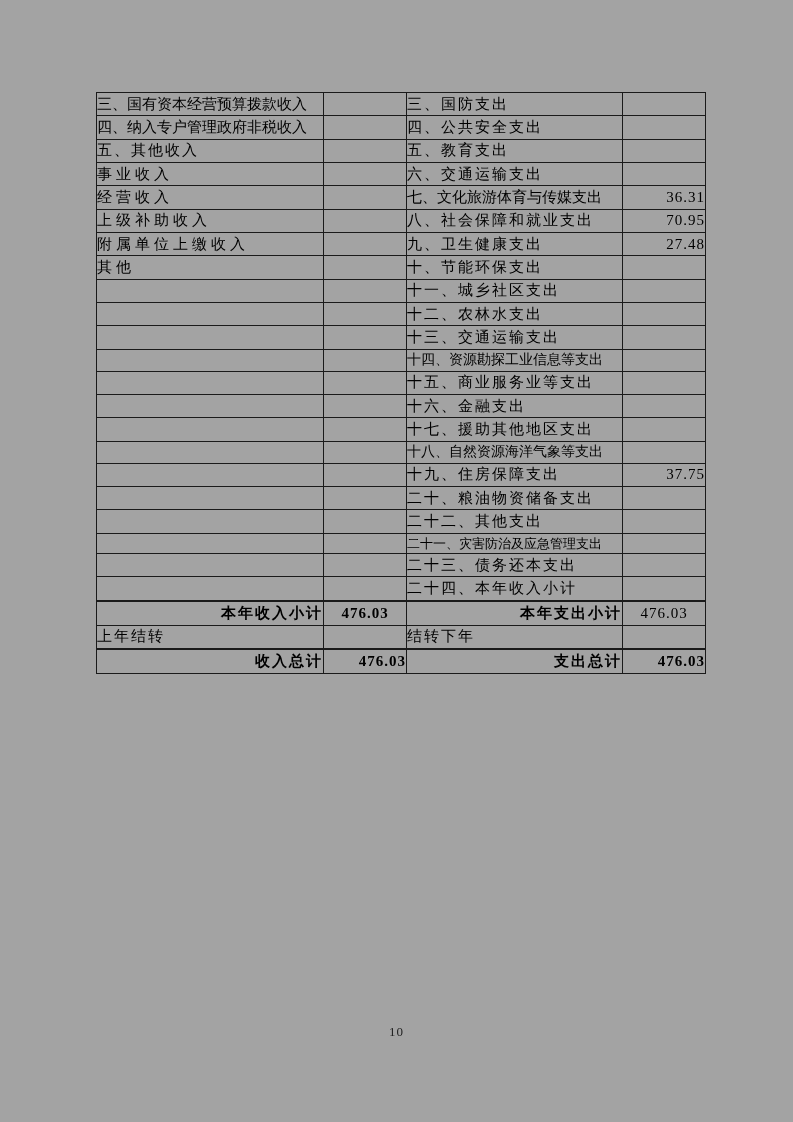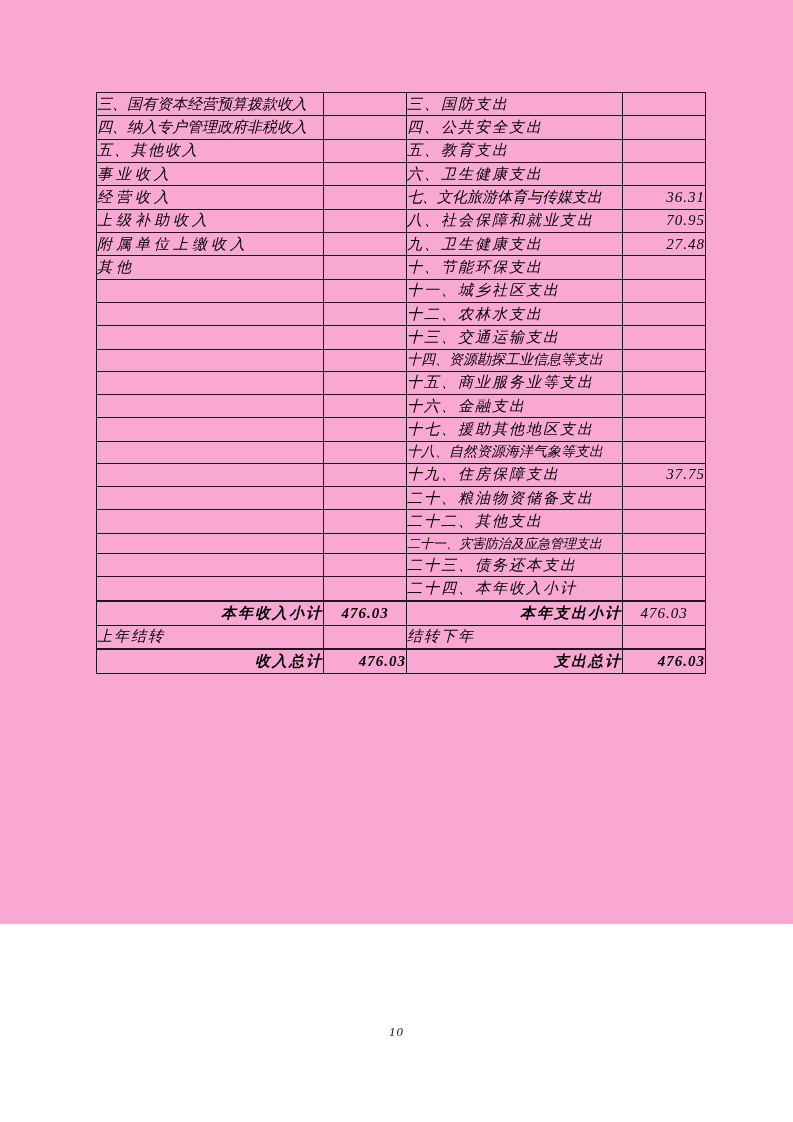--- a/index.html
+++ b/index.html
@@ -1,21 +1,21 @@
 <!DOCTYPE html>
 <html><head>
 <meta charset="utf-8">
 <style>
   html,body{margin:0;padding:0;background:#fff;}
   body{
     width:793px;height:1122px;
     font-family:"Liberation Serif","DejaVu Serif",serif;
     color:#000;position:relative;overflow:hidden;
   }
-  .page{position:relative;width:793px;height:924px;background:#f9a8d4;font-style:italic;}
+  .page{position:relative;width:793px;height:1122px;background:#a3a3a3;}
   table.budget{
     position:absolute;left:96px;top:92px;
     width:609px;height:582px;
     border-collapse:collapse;table-layout:fixed;
   }
   table.budget td{
     border:1px solid #1a1a1a;
     padding:0;margin:0;
     white-space:nowrap;overflow:hidden;
     vertical-align:middle;
@@ -63,21 +63,21 @@
         </tr>
         <tr>
           <td class="label ind0" style="font-size: 15px; letter-spacing: 2px;">五、其他收入</td>
           <td class="val"></td>
           <td class="label rind" style="font-size: 15px; letter-spacing: 2px;">五、教育支出</td>
           <td class="val"></td>
         </tr>
         <tr>
           <td class="label ind1" style="font-size: 15px; letter-spacing: 4px;">事业收入</td>
           <td class="val"></td>
-          <td class="label rind" style="font-size: 15px; letter-spacing: 2px;">六、卫生健康支出</td>
+          <td class="label rind" style="font-size: 15px; letter-spacing: 2px;">六、交通运输支出</td>
           <td class="val"></td>
         </tr>
         <tr>
           <td class="label ind1" style="font-size: 15px; letter-spacing: 4px;">经营收入</td>
           <td class="val"></td>
           <td class="label rind" style="font-size: 15px; letter-spacing: 0px;">七、文化旅游体育与传媒支出</td>
           <td class="val">36.31</td>
         </tr>
         <tr>
           <td class="label ind1" style="font-size: 15px; letter-spacing: 4px;">上级补助收入</td>

